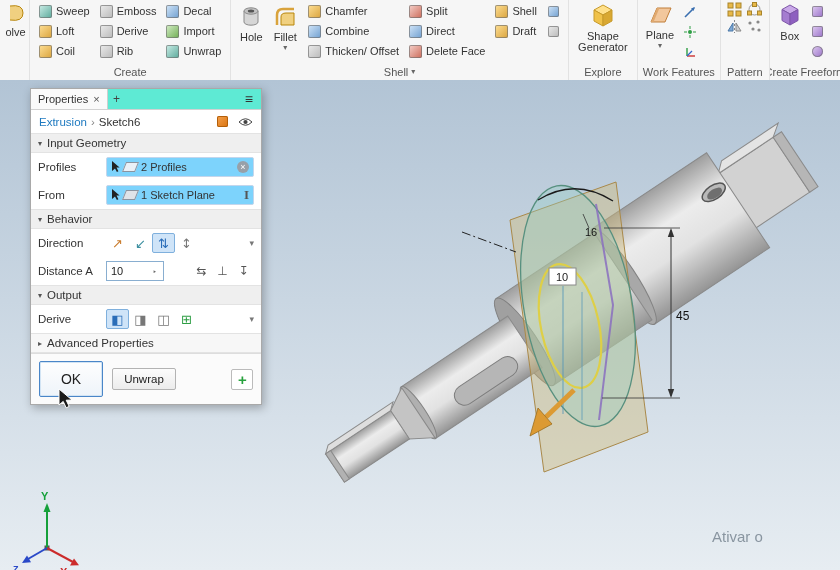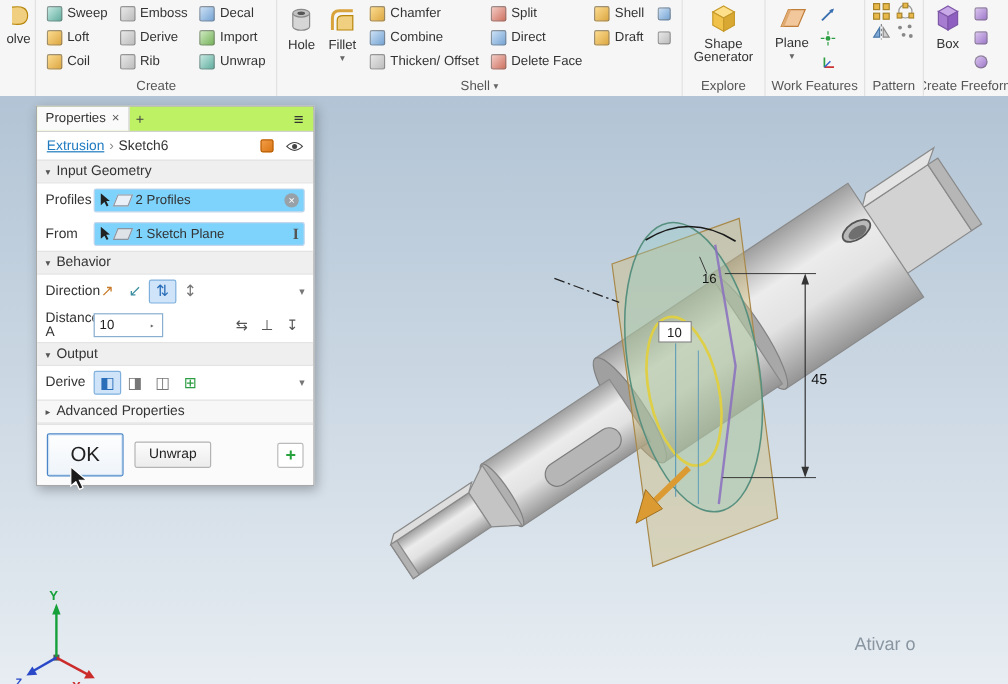--- a/index.html
+++ b/index.html
@@ -33,57 +33,57 @@
   .lastgroup{border-right:none;overflow:hidden;flex:1}
 
   
   .viewport{position:absolute;left:0;top:80px;width:840px;height:490px;
             background:linear-gradient(180deg,#b2c4d5 0%,#c9d6e2 45%,#e7edf2 100%)}
   .vp{position:absolute;left:0;top:0}
 
   
   .panel{position:absolute;left:30px;top:88px;width:230px;background:#fdfdfd;border:1px solid #a9a9a9;
          box-shadow:2px 3px 9px rgba(0,0,0,.28);z-index:5;font-size:11.5px}
-  .tabbar{height:20px;background:#bef264;display:flex;align-items:stretch;border-bottom:1px solid #d2d2d2}
+  .tabbar{height:20px;background:#5eead4;display:flex;align-items:stretch;border-bottom:1px solid #d2d2d2}
   .tab{display:flex;align-items:center;gap:5px;padding:0 7px;background:#fafafa;border-right:1px solid #cfcfcf;font-size:11px}
   .tclose{color:#555;font-size:11px}
   .tadd{width:18px;display:flex;align-items:center;justify-content:center;color:#444;font-size:12px}
   .hamb{margin-left:auto;padding:0 8px;display:flex;align-items:center;font-size:14px;color:#333}
   .crumbs{height:23px;display:flex;align-items:center;gap:4px;padding:0 8px;background:#fff}
-  .clink{color:#1f7ac0;text-decoration:underline}
+  .clink{color:#1f7ac0;}
   .csep{color:#888}
   .ccur{color:#333}
   .badge{width:11px;height:11px;flex:none;border-radius:2px;margin-left:auto;
          background:linear-gradient(135deg,#f5a14d,#d9730f);box-shadow:inset 0 0 0 1px #b35f0a}
   .eye{margin-left:6px;display:flex;align-items:center}
   .sechead{height:18px;background:#efefef;border-top:1px solid #e3e3e3;border-bottom:1px solid #e3e3e3;
            display:flex;align-items:center;gap:5px;padding:0 7px;color:#333}
   .scaret{font-size:8px;color:#555}
   .prow{min-height:26px;display:flex;align-items:center;padding:1px 7px;background:#fff}
-  .plab{width:40px;flex:none}
+  .plab{width:68px;flex:none}
   .pfield{flex:1;height:18px;background:#7dd3fc;border:1px solid #c3d6ec;border-radius:2px;
           display:flex;align-items:center;gap:4px;padding:0 4px;font-size:11px;min-width:0}
   .sp{flex:1}
   .clearx{width:12px;height:12px;flex:none;border-radius:50%;background:#98a0a8;color:#fff;
           font-size:9px;line-height:12px;text-align:center}
   .extent{font-family:"Liberation Serif",serif;font-weight:bold;color:#555;font-size:13px;line-height:12px}
   .shp{display:inline-block;width:11px;height:8px;border:1px solid #8a94a0;background:#e9f0f7;transform:skewX(-22deg);flex:none}
   .ibtn{width:23px;height:20px;border:1px solid transparent;background:none;display:flex;align-items:center;
         justify-content:center;font-size:13px;color:#555;border-radius:2px;padding:0;font-family:"DejaVu Sans",sans-serif}
   .ibtn.sel{background:#cfe4f8;border-color:#7fb0dd}
   .c-or{color:#c97b2b}.c-te{color:#3c8fa0}.c-bl{color:#2a6db8}.c-gr{color:#777}.c-green{color:#2e9e44}
   .ddc{margin-left:auto;color:#777;font-size:9px}
   .numwrap{display:flex;align-items:center;border:1px solid #89aed0;background:#fff;height:18px;width:56px;flex:none}
   .numwrap input{border:none;outline:none;width:42px;font-family:"Liberation Sans",sans-serif;font-size:11px;
                  padding:0 0 0 4px;background:transparent;color:#222}
   .flyo{color:#666;font-size:9px;padding-right:3px}
   .dico{width:21px;text-align:center;font-size:12px;color:#555;font-family:"DejaVu Sans",sans-serif}
   .pfoot{display:flex;align-items:center;gap:9px;padding:7px 8px;border-top:1px solid #ddd;background:#fbfbfb}
   .okbtn{width:64px;height:36px;border:1px solid #4a86c8;background:linear-gradient(#fefefe,#eef4fa);
-         box-shadow:inset 0 0 0 1px #d2e4f4;font-family:"Liberation Sans",sans-serif;font-size:17px;color:#222;border-radius:2px}
+         box-shadow:inset 0 0 0 1px #d2e4f4;font-family:"Liberation Sans",sans-serif;font-size:14px;color:#222;border-radius:2px}
   .cbtn{width:64px;height:22px;border:1px solid #b3b3b3;background:linear-gradient(#fcfcfc,#ececec);
         font-family:"Liberation Sans",sans-serif;font-size:11.5px;color:#222;border-radius:2px}
   .plusbtn{margin-left:auto;width:22px;height:21px;border:1px solid #bbb;background:#fff;color:#28a23e;
            font-size:15px;font-weight:bold;line-height:1;border-radius:2px}
   .cursor{position:absolute;left:57px;top:387px;z-index:9}
 </style>
 </head>
 <body>
 
 <div class="screen">

